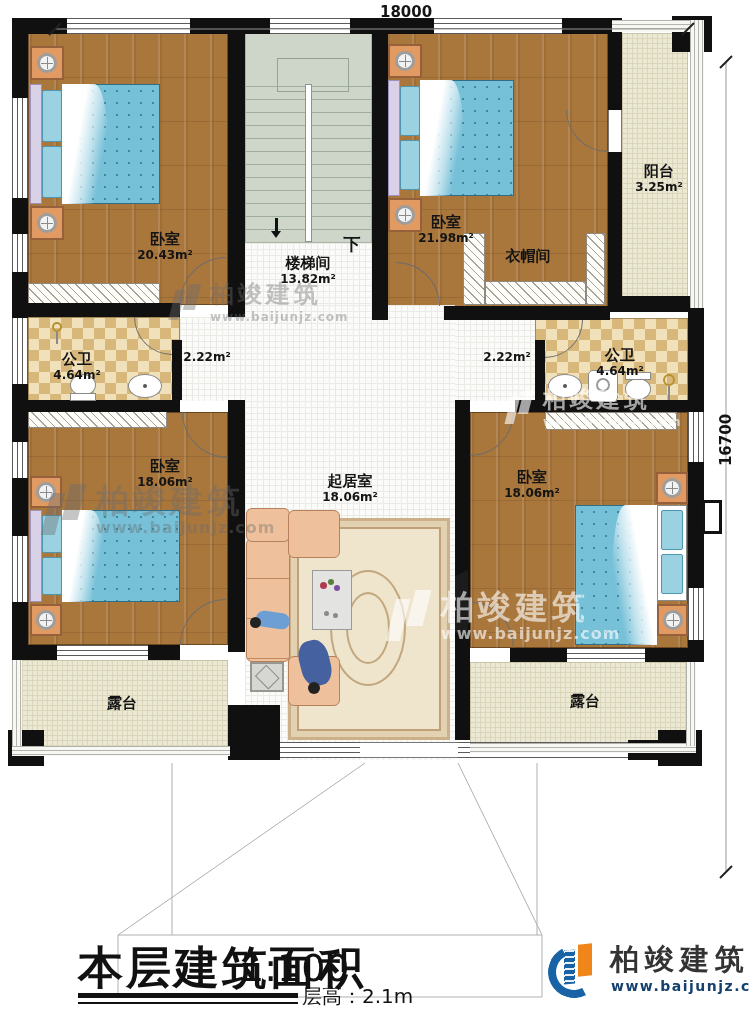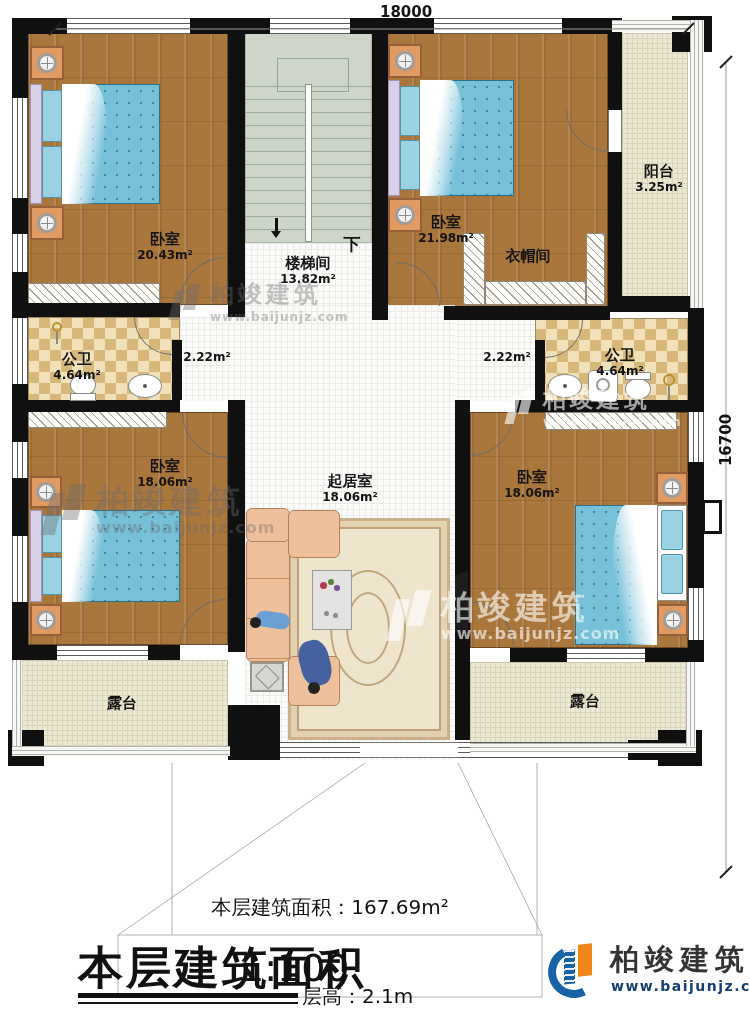--- a/index.html
+++ b/index.html
@@ -372,23 +372,20 @@
   </div>
   <div class="wm wm-white" style="left:385px;top:590px;">
     <span class="wm-ic" style="width:48px;height:56px;">
         <i style="left:6px;top:9px;width:14px;height:42px;transform:skewX(-14deg);"></i>
         <i style="left:26px;top:0;width:16px;height:36px;transform:skewX(-14deg);"></i>
       </span>
     <span><span class="wm-name" style="font-size:33px;">柏竣建筑</span><br>
     <span class="wm-site" style="font-size:16px;">www.baijunjz.com</span></span>
   </div>
 
-  <div class="tb" style="left:330px;top:894px;transform:translateX(-50%);font-size:20px;font-weight:normal;">
-    <span>本层建筑面积：</span><span style="font-weight:normal;">167.69m²</span>
-  </div>
   <div class="tb" style="left:78px;top:938px;font-size:45px;letter-spacing:3px;">本层建筑面积</div>
   <div class="tb" style="left:240px;top:946px;font-size:38px;font-weight:normal;">1:100</div>
   <div class="abs" style="left:78px;top:993px;width:220px;height:5px;background:#111;"></div>
   <div class="abs" style="left:78px;top:1002px;width:220px;height:2px;background:#111;"></div>
   <div class="tb" style="left:302px;top:983px;font-size:20px;font-weight:normal;">
     <span>层高：</span><span>2.1m</span>
   </div>
 
   <div class="abs" style="left:548px;top:938px;width:190px;height:70px;">
     <span class="logo-swoosh" style="left:0;top:8px;"></span>

